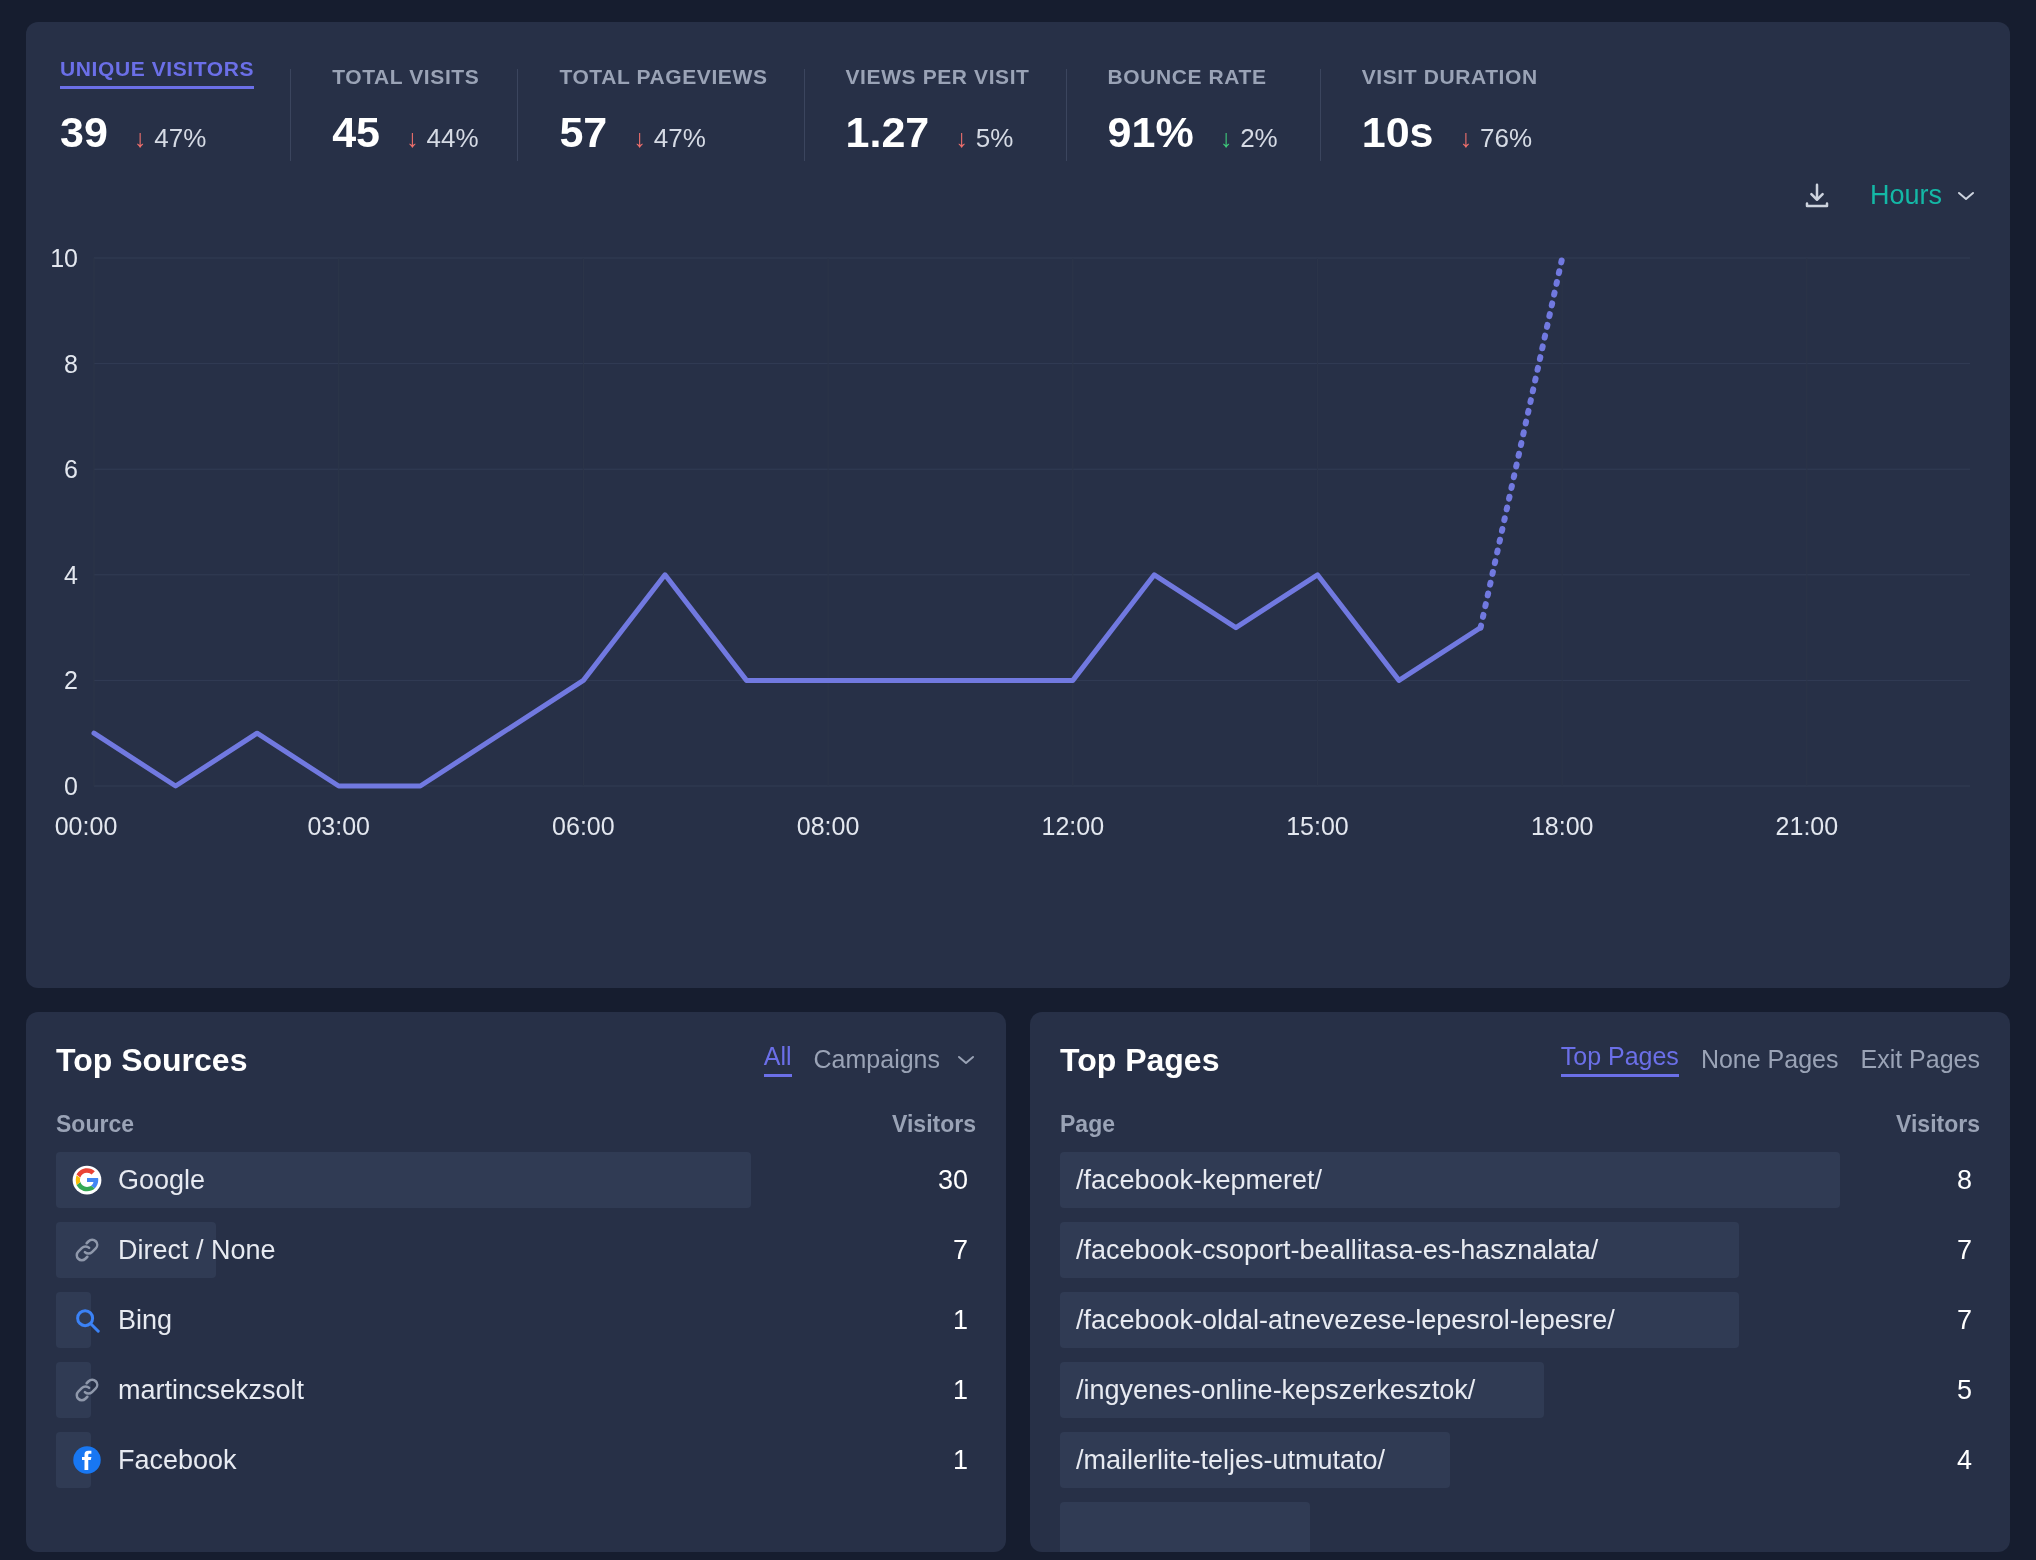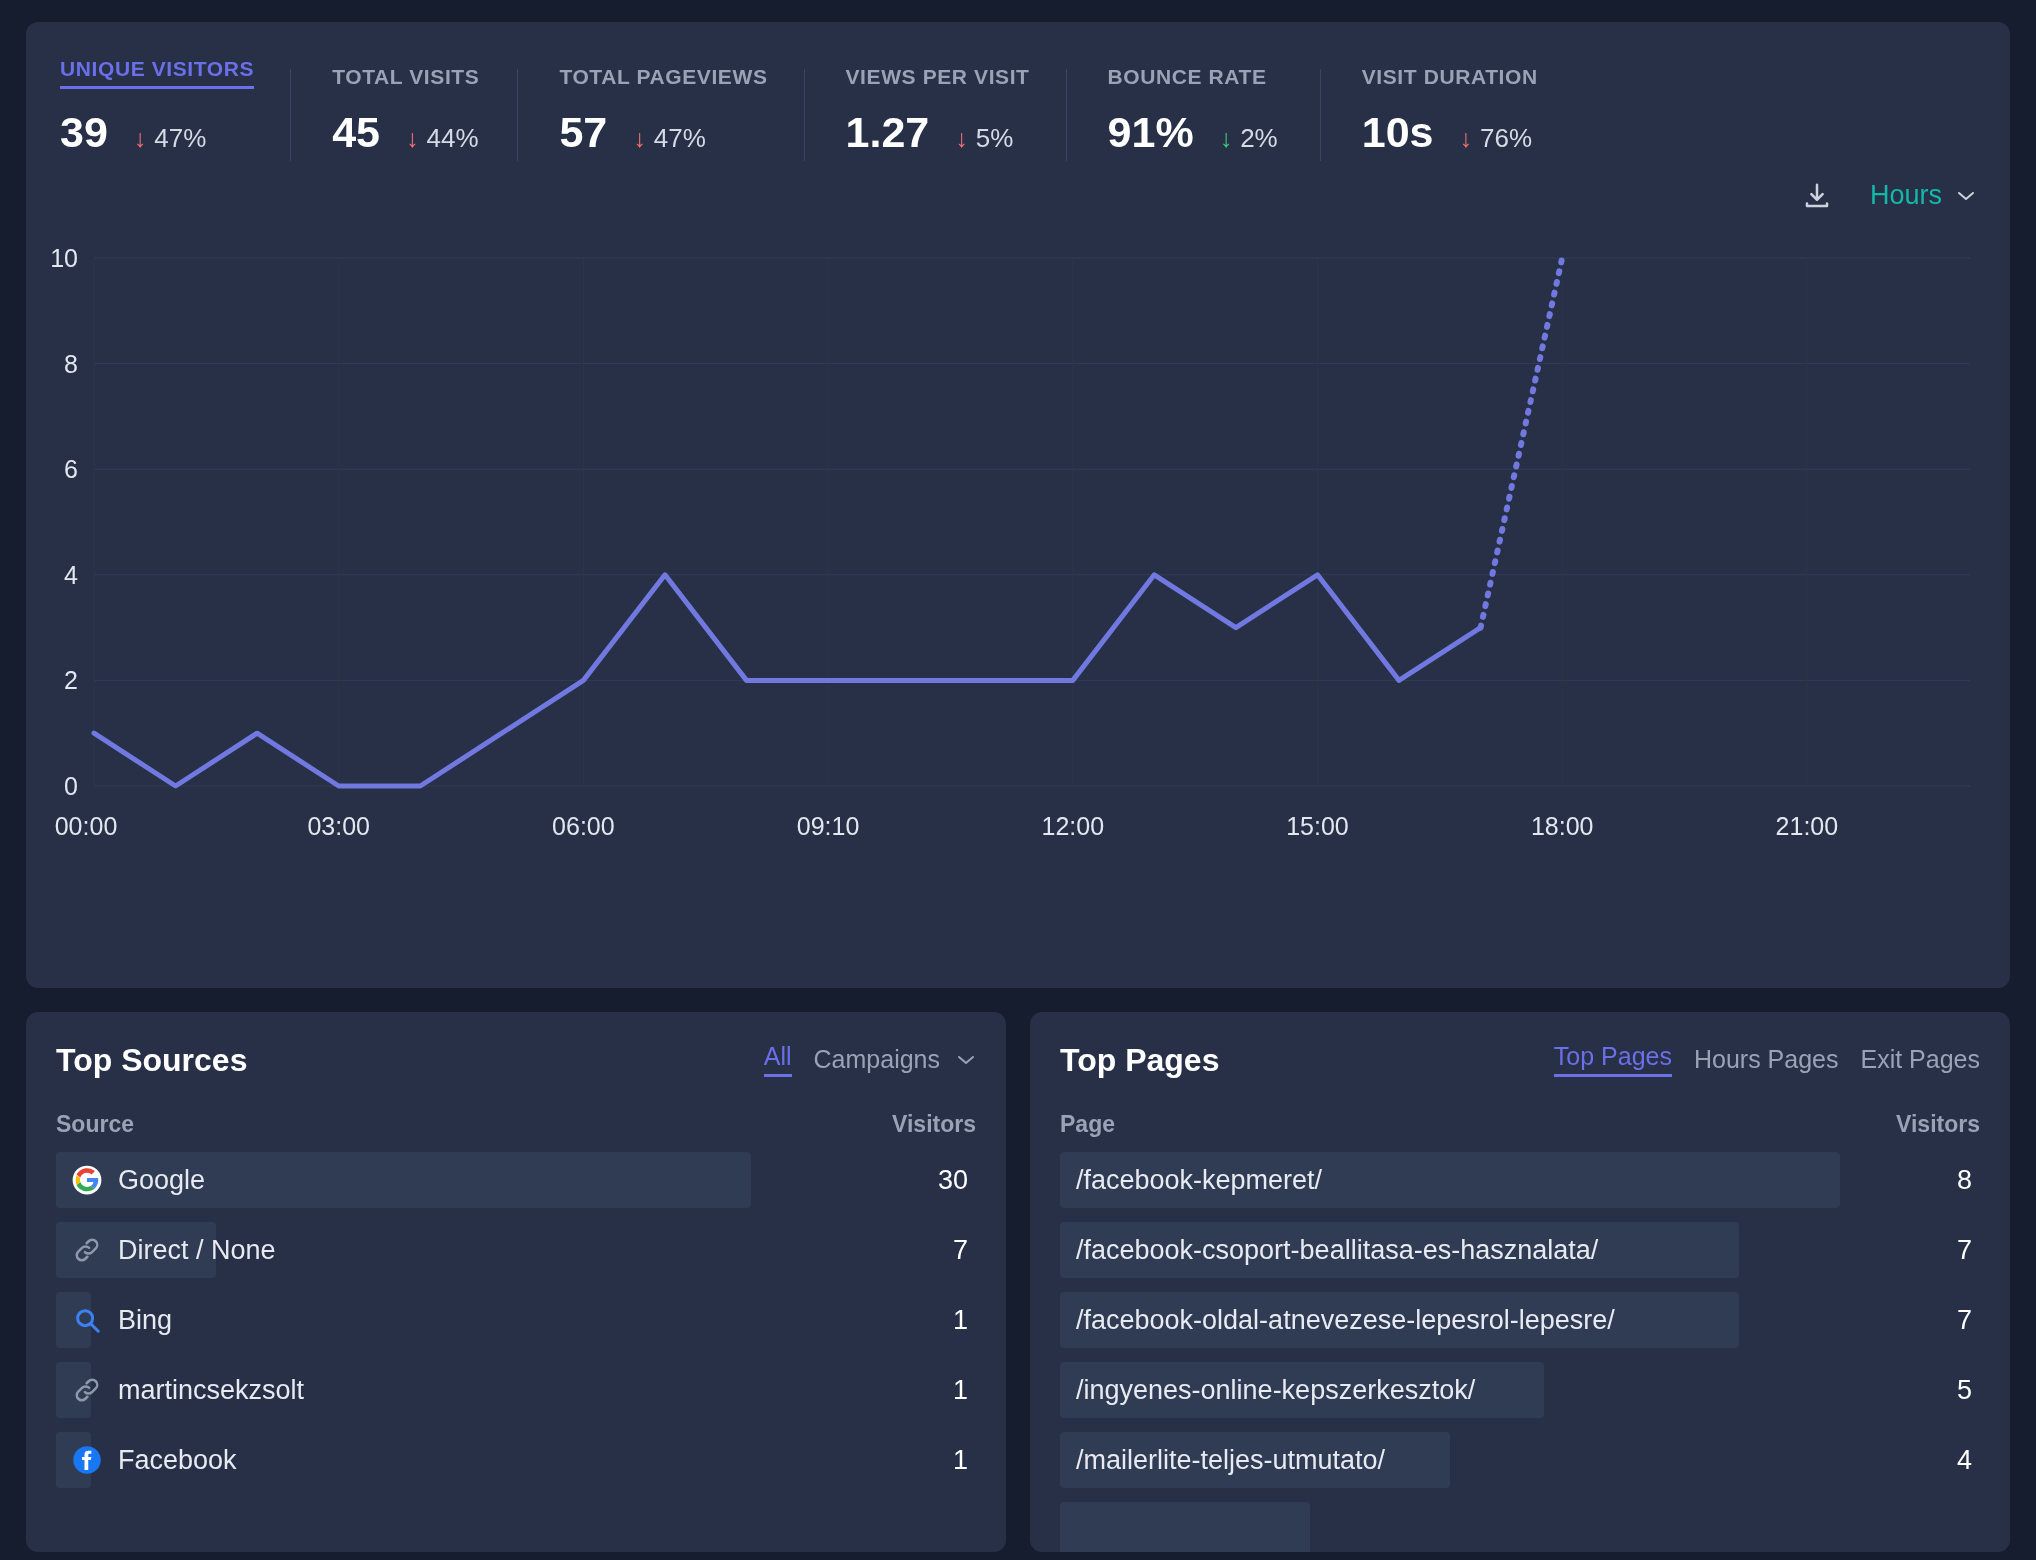--- a/index.html
+++ b/index.html
@@ -216,21 +216,21 @@
         <div class="ytick" style="left: 12px; top: 436.4px;">2</div>
         <div class="ytick" style="left: 12px; top: 330.8px;">4</div>
         <div class="ytick" style="left: 12px; top: 225.2px;">6</div>
         <div class="ytick" style="left: 12px; top: 119.6px;">8</div>
         <div class="ytick" style="left: 12px; top: 14px;">10</div>
       </div>
     <div class="xaxis" id="xaxis">
         <div class="xtick" style="left: 60px; top: 0px;">00:00</div>
         <div class="xtick" style="left: 312.696px; top: 0px;">03:00</div>
         <div class="xtick" style="left: 557.391px; top: 0px;">06:00</div>
-        <div class="xtick" style="left: 802.087px; top: 0px;">09:10</div>
+        <div class="xtick" style="left: 802.087px; top: 0px;">08:00</div>
         <div class="xtick" style="left: 1046.78px; top: 0px;">12:00</div>
         <div class="xtick" style="left: 1291.48px; top: 0px;">15:00</div>
         <div class="xtick" style="left: 1536.17px; top: 0px;">18:00</div>
         <div class="xtick" style="left: 1780.87px; top: 0px;">21:00</div>
       </div>
   </div>
 
   <div class="panels">
 
     <div class="panel">
@@ -310,21 +310,21 @@
             <div class="row-val">1</div>
           </div>
         </div>
     </div>
 
     <div class="panel">
       <div class="panel-head">
         <div class="panel-title">Top Pages</div>
         <div class="panel-tabs">
           <span class="tab active">Top Pages</span>
-          <span class="tab">Hours Pages</span>
+          <span class="tab">None Pages</span>
           <span class="tab">Exit Pages</span>
         </div>
       </div>
       <div class="col-head">
         <span>Page</span>
         <span>Visitors</span>
       </div>
       <div class="rows" id="pages-rows">
           <div class="row">
             <div class="bar" style="width: 780px;"></div>

